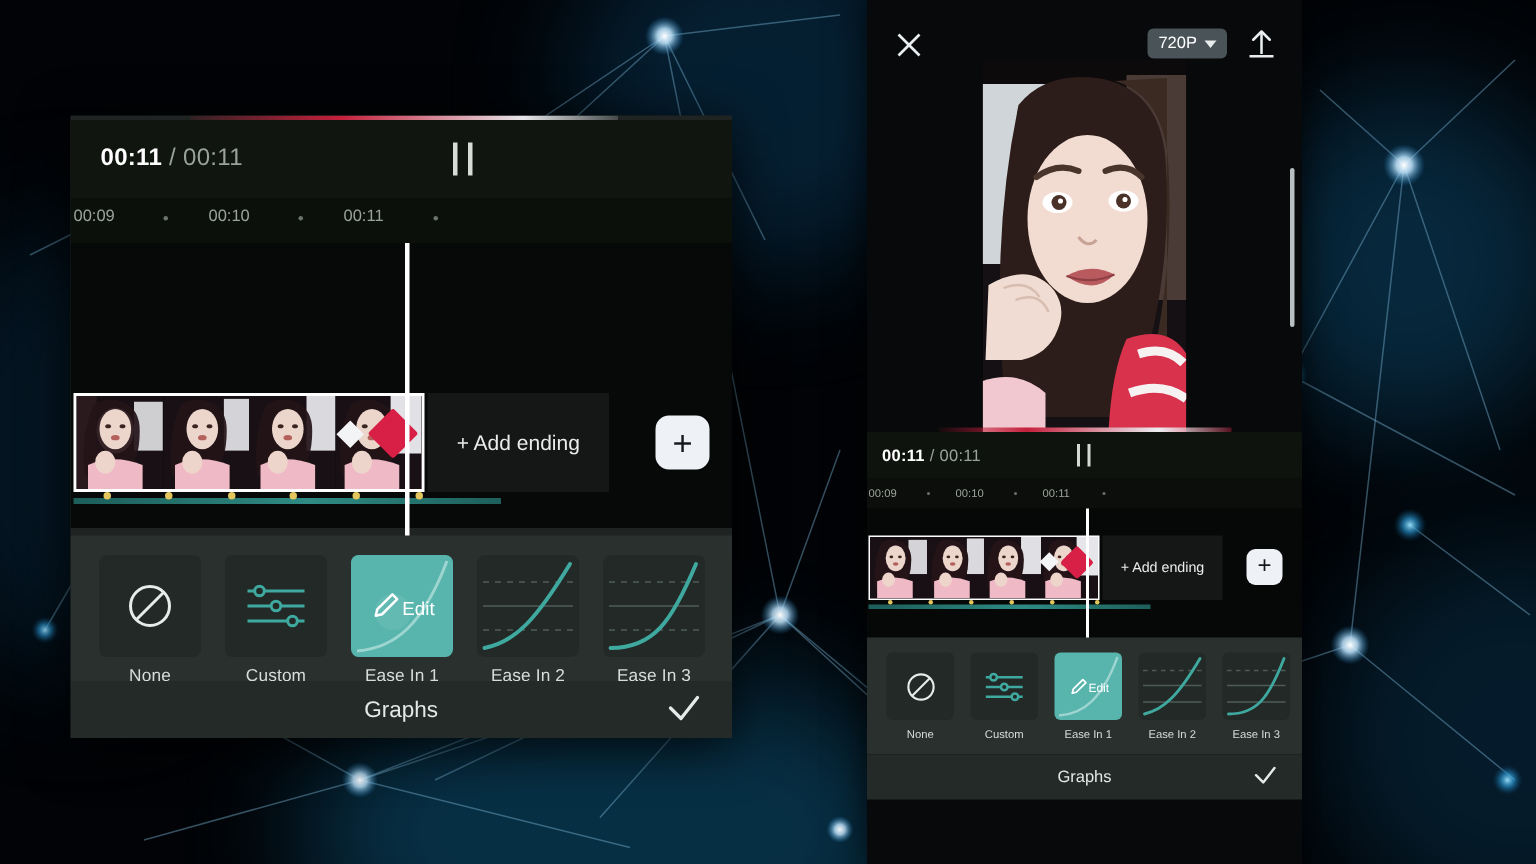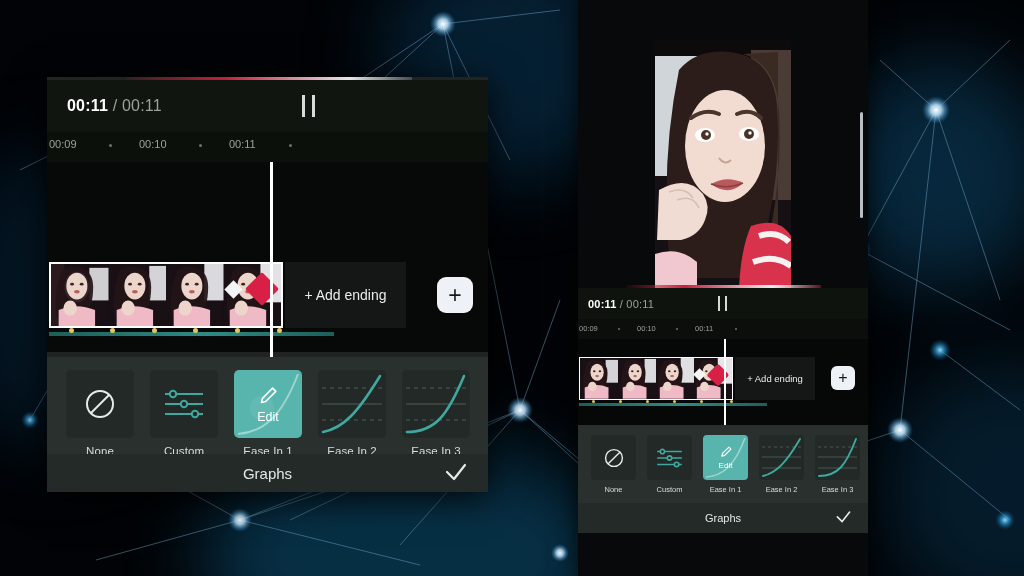--- a/index.html
+++ b/index.html
@@ -119,21 +119,21 @@
     background: #222927;
     position: relative; overflow: hidden;
     display: flex; align-items: center; justify-content: center;
   }
   .preset.sel .tile { background: #58b5ad; }
   .preset .lbl {
     margin-top: 7px; text-align: center;
     font-size: 11.5px; color: #d8ddda; letter-spacing: .1px;
   }
   .curveSvg { position: absolute; inset: 0; }
-  .editInner { position: relative; width: 100%; height: 100%; display: flex; flex-direction: column; align-items: center; justify-content: center; }
+  .editInner { position: relative; width: 100%; height: 100%; display: flex; align-items: center; justify-content: center; }
   .editInner .etxt { font-size: 12.5px; color: #ffffff; margin-top: 3px; }
 
   .lp-bottom {
     position: absolute; left: 0; top: 377px; width: 441px; height: 38px;
     background: #242a28;
     display: flex; align-items: center; justify-content: center;
   }
   .lp-bottom .gtxt { font-size: 15px; color: #e4e8e6; }
   .checkBtn { position: absolute; right: 20px; top: 8px; width: 24px; height: 22px; }
 
@@ -512,20 +512,39 @@
         <svg width="24" height="22" viewBox="0 0 24 22">
           <path d="M3 10 L10 17 L21 3" fill="none" stroke="#e6eaea" stroke-width="2.2" stroke-linecap="round" stroke-linejoin="round"></path>
         </svg>
       </div>
     </div>
 
   </div>
 
   <div id="phone">
 
+    <div class="ph-top">
+      <div class="ph-x">
+        <svg width="20" height="20" viewBox="0 0 20 20">
+          <line x1="3" y1="3" x2="17" y2="17" stroke="#e9edef" stroke-width="1.8"></line>
+          <line x1="17" y1="3" x2="3" y2="17" stroke="#e9edef" stroke-width="1.8"></line>
+        </svg>
+      </div>
+      <div class="resBadge">
+        <span>720P</span>
+        <i class="caretD"></i>
+      </div>
+      <div class="upBtn">
+        <svg width="22" height="22" viewBox="0 0 22 22">
+          <line x1="11" y1="18" x2="11" y2="3" stroke="#e9edef" stroke-width="1.7"></line>
+          <path d="M5.5 8.5 L11 3 L16.5 8.5" fill="none" stroke="#e9edef" stroke-width="1.7" stroke-linecap="round" stroke-linejoin="round"></path>
+          <line x1="3" y1="19.5" x2="19" y2="19.5" stroke="#e9edef" stroke-width="1.7"></line>
+        </svg>
+      </div>
+    </div>
 
     <div class="previewWrap">
       <svg viewBox="0 0 136 248" preserveAspectRatio="xMidYMid slice" width="136" height="248">
         <rect width="136" height="248" fill="#141014"></rect>
         <rect x="0" y="0" width="136" height="22" fill="#0d0a0c"></rect>
         <rect x="0" y="16" width="50" height="120" fill="#cfd5d8"></rect>
         <rect x="96" y="10" width="40" height="150" fill="#4a3b36"></rect>
         <ellipse cx="72" cy="108" rx="44" ry="62" fill="#f0dcd2"></ellipse>
         <path d="M24 30 q18 -22 52 -18 q42 6 46 54 q4 56 -8 112 q-10 48 -26 60 l-72 0 q-12 -112 8 -208z" fill="#2d1d1a"></path>
         <path d="M88 14 q34 10 36 58 q3 54 -7 110 q-8 48 -22 62 l28 0 l0 -232z" fill="#3b2a22"></path>

